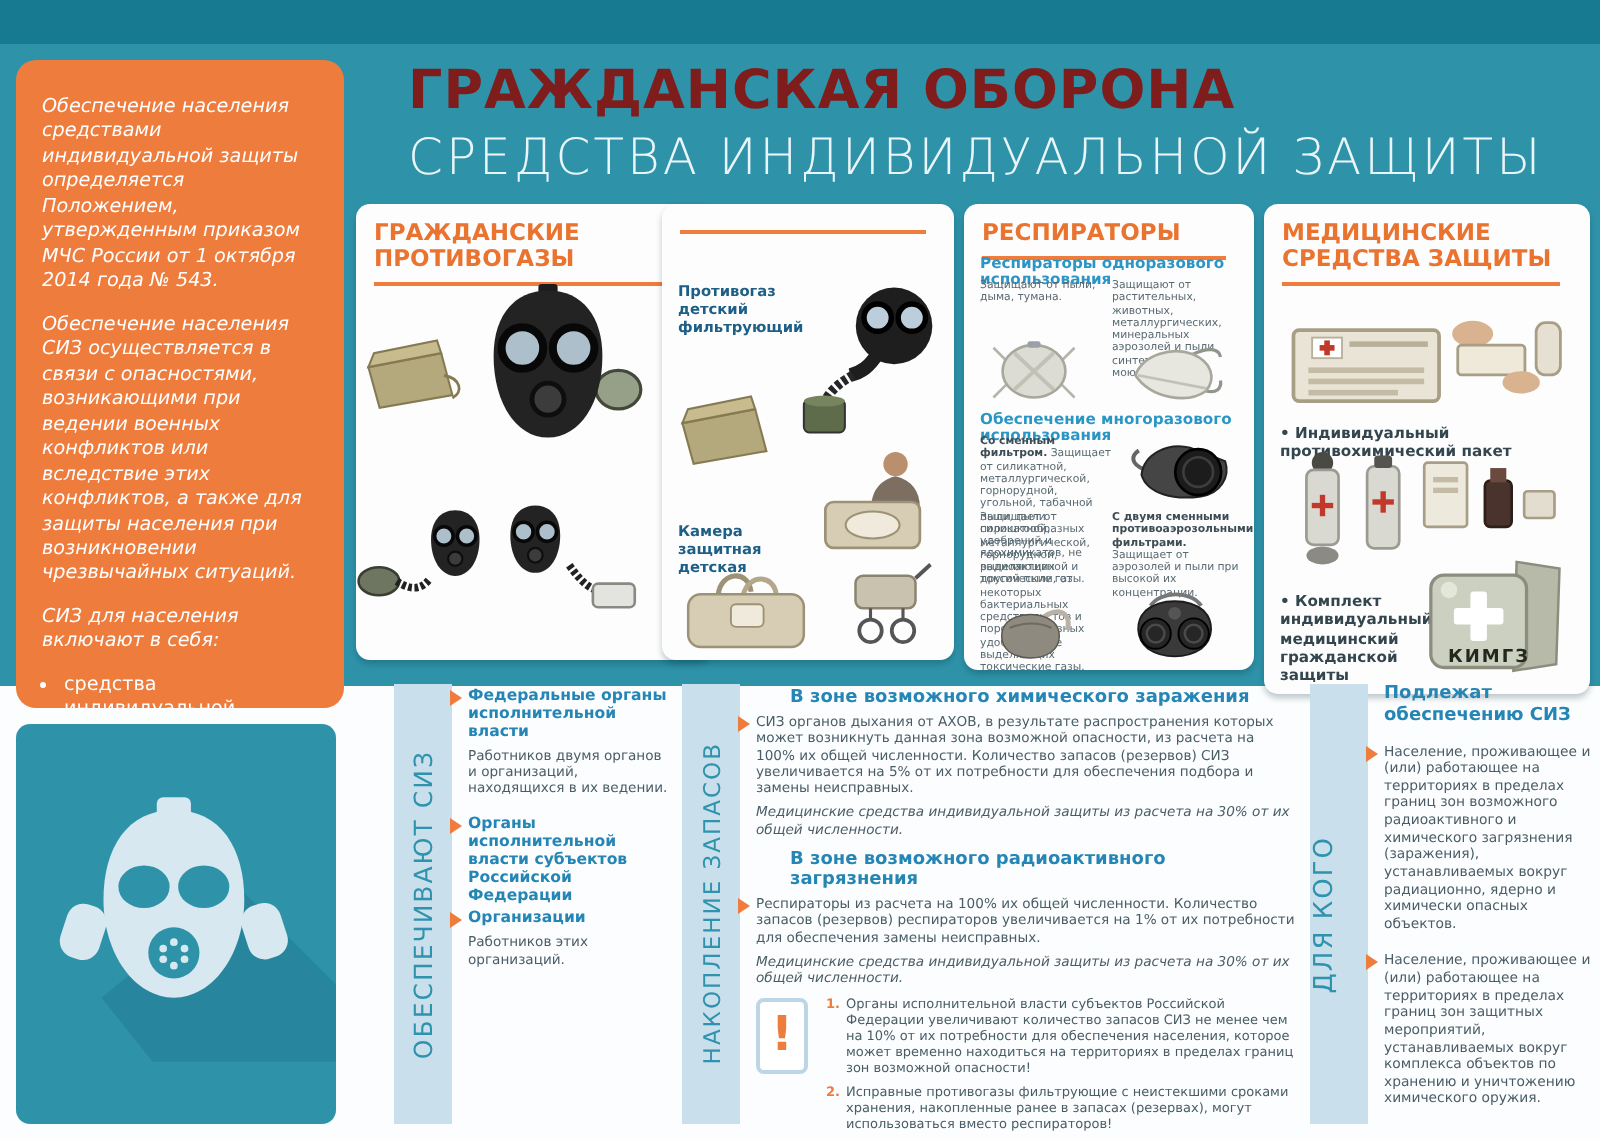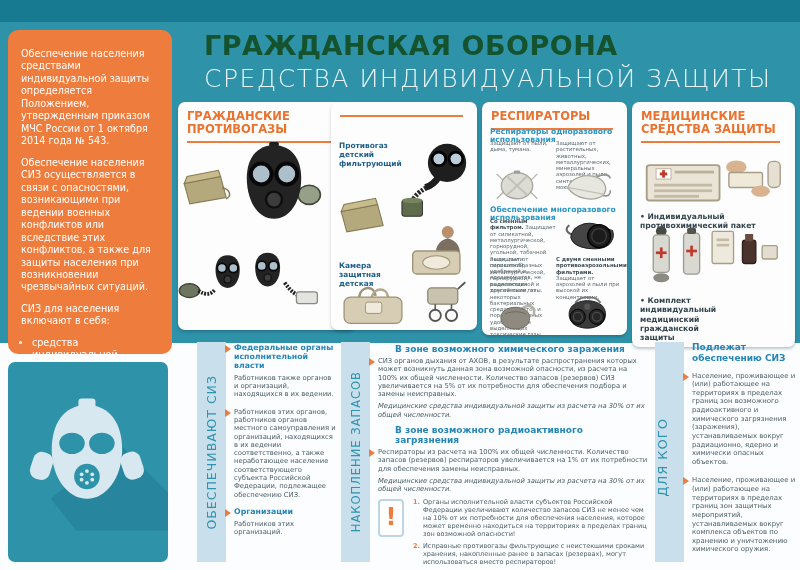--- a/index.html
+++ b/index.html
@@ -2,26 +2,26 @@
 <html><head>
 <meta charset="utf-8">
 <style>
   html,body{margin:0;padding:0;background:#e8ecee;}
   .poster{position:relative;width:800px;height:570px;background:#fbfdfe;
     font-family:"DejaVu Sans",sans-serif;overflow:hidden;}
   .bg-teal{position:absolute;left:0;top:0;width:800px;height:343px;background:#2e93a9;}
   .bg-topstrip{position:absolute;left:0;top:0;width:800px;height:22px;background:#177a91;}
   .orange-bar{position:absolute;left:648px;top:331px;width:118px;height:13px;background:#ee7c3c;border-radius:3px;}
 
-  .title{position:absolute;left:204px;top:30px;color:#14532d;font-size:27px;font-weight:bold;letter-spacing:.5px;}
+  .title{position:absolute;left:204px;top:30px;color:#7f1d1d;font-size:27px;font-weight:bold;letter-spacing:.5px;}
   .subtitle{position:absolute;left:204px;top:64px;color:#e9f5f8;font-size:25px;font-weight:300;letter-spacing:1.5px;}
 
   .intro{position:absolute;left:8px;top:30px;width:164px;height:324px;background:#ee7c3c;border-radius:10px;
     padding:18px 13px;box-sizing:border-box;color:#fff;}
-  .intro p{font-size:9.6px;line-height:1.3;margin:0 0 9px;}
+  .intro p{font-size:9.6px;line-height:1.3;margin:0 0 9px;font-style:italic;}
   .intro ul{margin:2px 0 0;padding-left:11px;font-size:9.6px;line-height:1.3;}
   .intro li{margin-bottom:7px;}
 
   .card{position:absolute;top:102px;background:#fdfdfd;border-radius:7px;padding:8px 9px;box-sizing:border-box;
     box-shadow:0 2px 3px rgba(0,40,50,.25);}
   #card1{left:178px;width:178px;height:228px;}
   #card2{left:331px;width:146px;height:228px;}
   #card3{left:482px;width:145px;height:233px;}
   #card4{left:632px;width:163px;height:245px;}
   .card h2{margin:0;font-size:11.5px;line-height:1.12;font-weight:bold;}
@@ -265,20 +265,30 @@
         <rect x="45" y="26.5" width="12" height="3" fill="#c0392b"></rect>
         <rect x="74" y="6" width="24" height="36" rx="2" fill="#eee9dd" stroke="#a89e86" stroke-width="1.5"></rect>
         <rect x="79" y="14" width="14" height="3" fill="#c4bba5"></rect>
         <rect x="79" y="20" width="14" height="3" fill="#c4bba5"></rect>
         <rect x="108" y="16" width="15" height="26" rx="3" fill="#4a332c" stroke="#2e1f1a" stroke-width="1.5"></rect>
         <rect x="111" y="9" width="9" height="8" fill="#6a4a3e"></rect>
         <rect x="130" y="22" width="17" height="15" rx="2" fill="#e2ddcf" stroke="#a89e86" stroke-width="1.5"></rect>
       </svg>
     </div>
     <div class="itm" style="left:8px;top:194px;width:66px">Комплект индивидуальный медицинский гражданской защиты</div>
+    <div class="art" style="left:74px;top:174px;width:84px;height:66px">
+      <svg viewBox="0 0 95 80" width="100%" height="100%">
+        <path d="M60 6 L86 10 L84 68 L58 72 Z" fill="#b7baa9" stroke="#8b8e7d" stroke-width="1.5"></path>
+        <rect x="8" y="14" width="58" height="56" rx="8" fill="#ccd0c0" stroke="#8b8e7d" stroke-width="2"></rect>
+        <circle cx="19" cy="23" r="5" fill="#e4e6da"></circle>
+        <rect x="32" y="24" width="10" height="30" rx="2" fill="#ffffff"></rect>
+        <rect x="22" y="34" width="30" height="10" rx="2" fill="#ffffff"></rect>
+      </svg>
+      <span class="kimgz-label" style="left:18px;top:48px">КИМГЗ</span>
+    </div>
   </div>
 
   <div class="tealbox">
     <svg viewBox="0 0 150 130" width="160" height="139" style="position:absolute;left:0;top:30px">
       <path d="M104 48 L150 94 L150 130 L64 130 L40 100 Z" fill="#27869d"></path>
       <g fill="#d7e8f0">
         <rect x="66" y="6" width="16" height="10" rx="3"></rect>
         <path d="M74 12 C96 12 107 30 107 54 C107 80 92 100 74 100 C56 100 41 80 41 54 C41 30 52 12 74 12 Z"></path>
         <rect x="22" y="56" width="19" height="26" rx="8" transform="rotate(18 31 69)"></rect>
         <rect x="107" y="56" width="19" height="26" rx="8" transform="rotate(-18 116 69)"></rect>
@@ -302,23 +312,22 @@
   </div>
   <div class="vstrip" id="strip2">
     <span>НАКОПЛЕНИЕ ЗАПАСОВ</span>
   </div>
   <div class="vstrip" id="strip3">
     <span>ДЛЯ КОГО</span>
   </div>
 
   <div class="flowcol" id="providers">
     <div class="sec-h"><i class="arr"></i><span>Федеральные органы исполнительной власти</span></div>
-    <div class="sec-p">Работников также органов и организаций, находящихся в их ведении.</div>
-    <div class="sec-h"><i class="arr"></i></div>
-    <div class="sec-p">Работников этих органов, работников органов местного самоуправления и организаций, находящихся в их ведении соответственно, а также неработающее население соответствующего субъекта Российской Федерации, подлежащее обеспечению СИЗ.</div>
+    <div class="sec-p">Работников двумя органов и организаций, находящихся в их ведении.</div>
+    <div class="sec-h"><i class="arr"></i><span>Органы исполнительной власти субъектов Российской Федерации</span></div>
     <div class="sec-h"><i class="arr"></i><span>Организации</span></div>
     <div class="sec-p">Работников этих организаций.</div>
   </div>
 
   <div class="flowcol" id="stockpile">
     <div class="zone-h">В зоне возможного химического заражения</div>
     <div class="zone-p"><i class="arr"></i><span>СИЗ органов дыхания от АХОВ, в результате распространения которых может возникнуть данная зона возможной опасности, из расчета на 100% их общей численности. Количество запасов (резервов) СИЗ увеличивается на 5% от их потребности для обеспечения подбора и замены неисправных.</span></div>
     <div class="note">Медицинские средства индивидуальной защиты из расчета на 30% от их общей численности.</div>
     <div class="zone-h">В зоне возможного радиоактивного загрязнения</div>
     <div class="zone-p"><i class="arr"></i><span>Респираторы из расчета на 100% их общей численности. Количество запасов (резервов) респираторов увеличивается на 1% от их потребности для обеспечения замены неисправных.</span></div>

